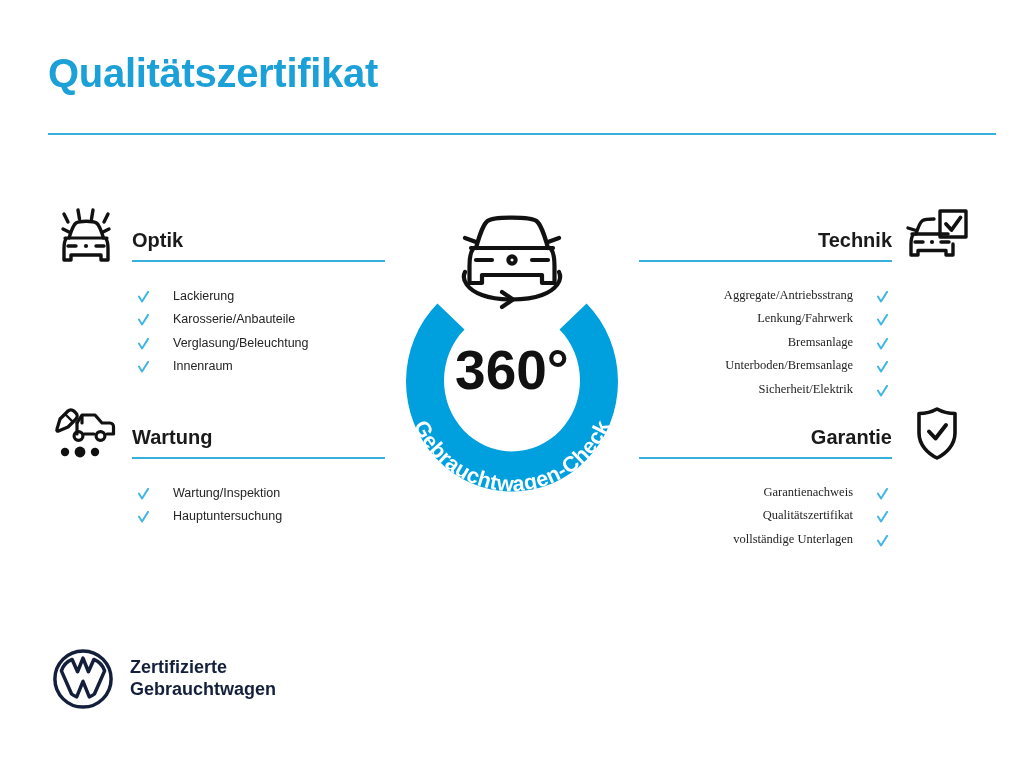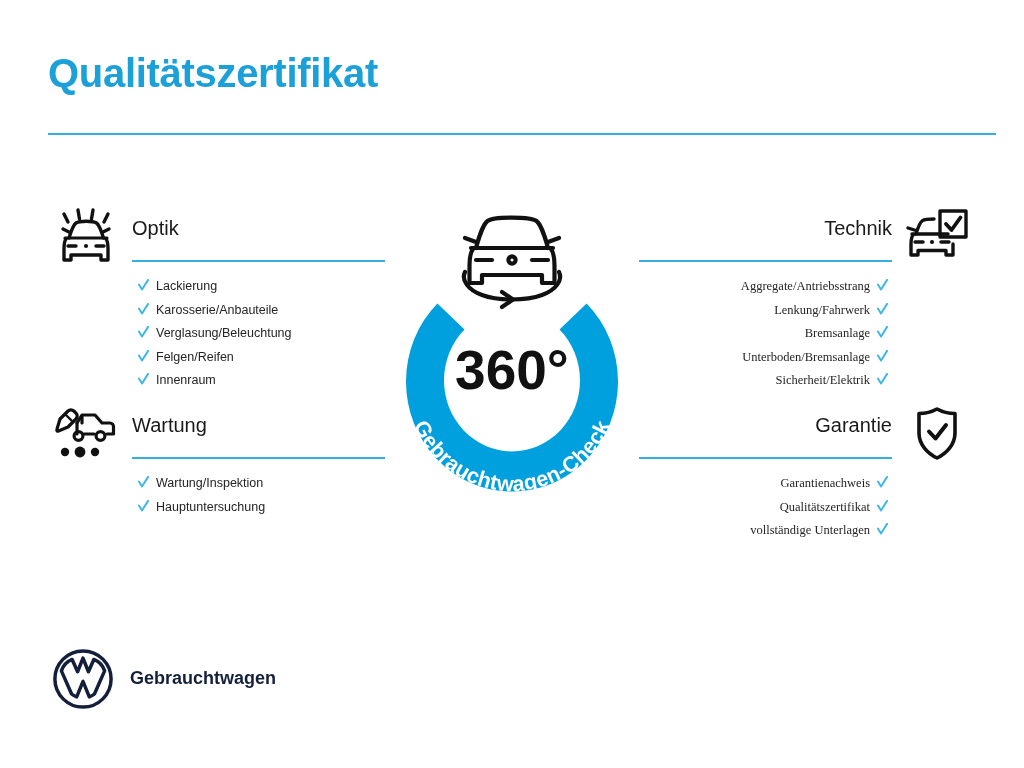--- a/index.html
+++ b/index.html
@@ -69,23 +69,23 @@
     height: 62px;
     display: flex;
     align-items: center;
     justify-content: center;
   }
   .left .sec-icon  { left: 0; }
   .right .sec-icon { right: 0; }
 
   .sec-title {
     position: absolute;
-    bottom: 28px;
+    bottom: 16px;
     font-size: 20px;
-    font-weight: normal;
+    font-weight: bold;
     color: #1a1a1a;
     white-space: nowrap;
   }
   .left  .sec-title { left: 84px; }
   .right .sec-title { right: 84px; }
 
   .sec-underline {
     position: absolute;
     bottom: 6px;
     height: 2px;
@@ -97,22 +97,22 @@
 
   .sec-list {
     list-style: none;
     margin: 0;
     padding: 0;
     font-size: 12.5px;
     color: #242424;
   }
   .sec-list li {
     display: flex;
-    align-items: flex-start;
-    gap: 7px;
+    align-items: flex-end;
+    gap: 24px;
     height: 23.5px;
     white-space: nowrap;
   }
   .left .sec-list  { padding-left: 90px; }
   .right .sec-list { padding-right: 88px; justify-content: flex-end; }
   .right .sec-list li { flex-direction: row-reverse; }
   .left .sec-list  { margin-top: 11px; }
   .right .sec-list { margin-top: 11px; font-family: Liberation Serif, serif; }
   .right .sec-list li { justify-content: flex-start; }
   .right .sec-list { display: flex; flex-direction: column; align-items: flex-end; }
@@ -199,26 +199,20 @@
       <li>
         <svg class="check" viewBox="0 0 12 13">
             <path d="M1 6 L4.4 11.4 L11 0.9" stroke="#3fb6e3" stroke-width="2.1" fill="none" stroke-linecap="round" stroke-linejoin="round"></path>
           </svg>
         <span class="item-label">Verglasung/Beleuchtung</span>
       </li>
       <li>
         <svg class="check" viewBox="0 0 12 13">
             <path d="M1 6 L4.4 11.4 L11 0.9" stroke="#3fb6e3" stroke-width="2.1" fill="none" stroke-linecap="round" stroke-linejoin="round"></path>
           </svg>
-        <span class="item-label">Felgen/Reifen</span>
-      </li>
-      <li>
-        <svg class="check" viewBox="0 0 12 13">
-            <path d="M1 6 L4.4 11.4 L11 0.9" stroke="#3fb6e3" stroke-width="2.1" fill="none" stroke-linecap="round" stroke-linejoin="round"></path>
-          </svg>
         <span class="item-label">Innenraum</span>
       </li>
     </ul>
   </div>
 
   <div class="section left sec-wartung">
     <div class="sec-head">
       <div class="sec-icon">
         <svg width="70" height="58" viewBox="0 0 70 58" fill="none" stroke="#111" stroke-width="3.2" stroke-linecap="round" stroke-linejoin="round">
           <path d="M8 14 L16 6 C17.6 4.4 20.2 4.4 21.8 6 L24 8.2 C25.6 9.8 25.6 12.4 24 14 L16 22 L6.5 26 C5.4 26.5 4.4 25.5 4.9 24.4 Z"></path>
@@ -386,17 +380,18 @@
                C42.2 48.8 40.4 49.8 38.5 50.5
                L32 34.5
                L25.5 50.5
                C23.6 49.8 21.8 48.8 20.2 47.5
                L9.7 23.6
                C11.4 18.3 15.5 14 20.8 11.8
                L26.4 24.5
                Z" fill="none" stroke="#141f3c" stroke-width="3.6" stroke-linejoin="round"></path>
     </svg>
     <div class="vw-text">
+      <span>Zertifizierte</span>
       <span>Gebrauchtwagen</span>
     </div>
   </div>
 
 </div>
 
 </body></html>

